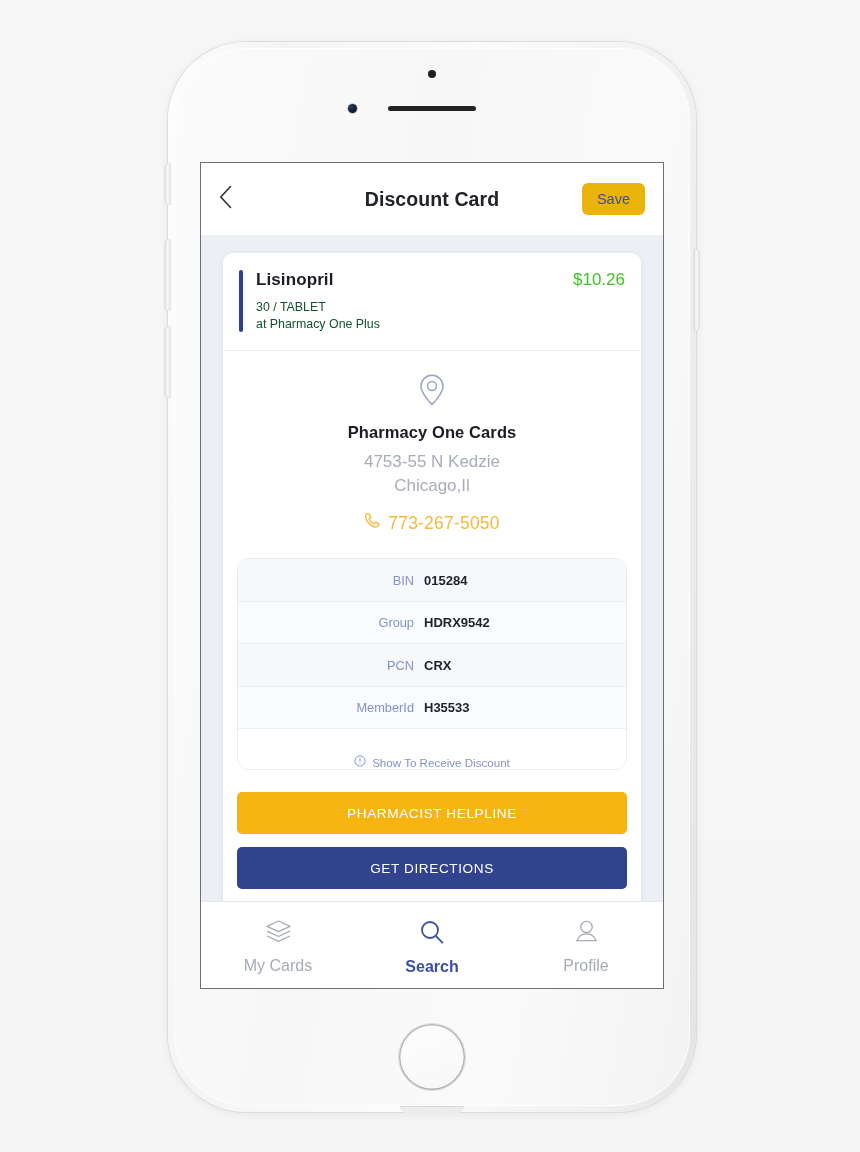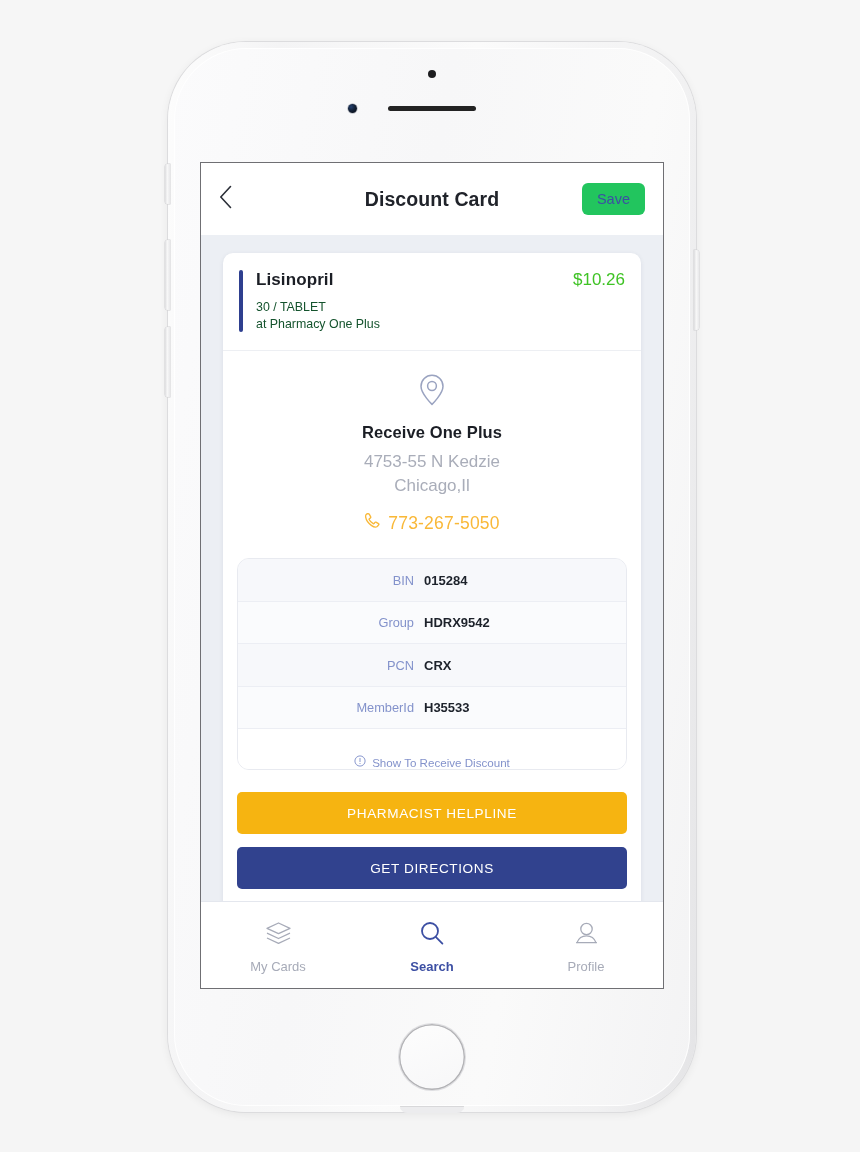--- a/index.html
+++ b/index.html
@@ -159,21 +159,21 @@
     left: 0; right: 0;
     text-align: center;
     font-size: 19.5px;
     font-weight: bold;
     color: #20232a;
     letter-spacing: 0.1px;
     pointer-events: none;
   }
   .nav-save {
     margin-left: auto;
-    background: #22c55e;
+    background: #eab308;
     color: #3c4fa3;
     font-size: 14.5px;
     padding: 8px 15px;
     border-radius: 6px;
     border: none;
     cursor: pointer;
     font-family: inherit;
     position: relative;
     z-index: 2;
   }
@@ -346,21 +346,21 @@
     flex: 1;
     display: flex;
     flex-direction: column;
     align-items: center;
     justify-content: center;
     gap: 9px;
     cursor: pointer;
     padding-top: 4px;
   }
   .tab-label {
-    font-size: 13px;
+    font-size: 16px;
     color: #a7abb8;
   }
   .tab.active .tab-label {
     color: #3c4fa3;
     font-weight: bold;
   }
 </style>
 </head>
 <body>
 
@@ -413,21 +413,21 @@
           </div>
         </div>
 
         <div class="pharm">
           <span class="pin-icon">
             <svg width="28" height="34" viewBox="0 0 28 34">
               <path d="M14 2.2 C7.9 2.2 3 7.1 3 13.2 C3 20.7 14 31.4 14 31.4 C14 31.4 25 20.7 25 13.2 C25 7.1 20.1 2.2 14 2.2 Z" fill="none" stroke="#9aa3c0" stroke-width="1.5" stroke-linejoin="round"></path>
               <circle cx="14" cy="13" r="4.4" fill="none" stroke="#9aa3c0" stroke-width="1.5"></circle>
             </svg>
           </span>
-          <div class="pharm-name">Receive One Plus</div>
+          <div class="pharm-name">Pharmacy One Cards</div>
           <div class="pharm-addr">
             <div>4753-55 N Kedzie</div>
             <div>Chicago,Il</div>
           </div>
           <div class="pharm-phone">
             <span>
               <svg width="17" height="17" viewBox="0 0 17 17">
                 <path d="M3.2 1.6 C2.1 2.2 1.3 3.4 1.6 4.9 C2.2 8.2 4.5 11.4 7.3 13.4 C9.3 14.8 11.6 15.6 12.9 14.8 C13.7 14.3 14.4 13.4 14.8 12.7 C15 12.3 14.9 11.9 14.5 11.7 L11.9 10.2 C11.5 10 11.1 10.1 10.9 10.4 L10.1 11.5 C9.9 11.8 9.5 11.9 9.2 11.7 C7.6 10.8 6 9.2 5.1 7.5 C4.9 7.2 5 6.9 5.3 6.7 L6.5 5.9 C6.8 5.7 6.9 5.3 6.7 4.9 L5.2 2.2 C5 1.8 4.6 1.7 4.2 1.9 Z" fill="none" stroke="#f9b838" stroke-width="1.35" stroke-linejoin="round"></path>
               </svg>
             </span>

